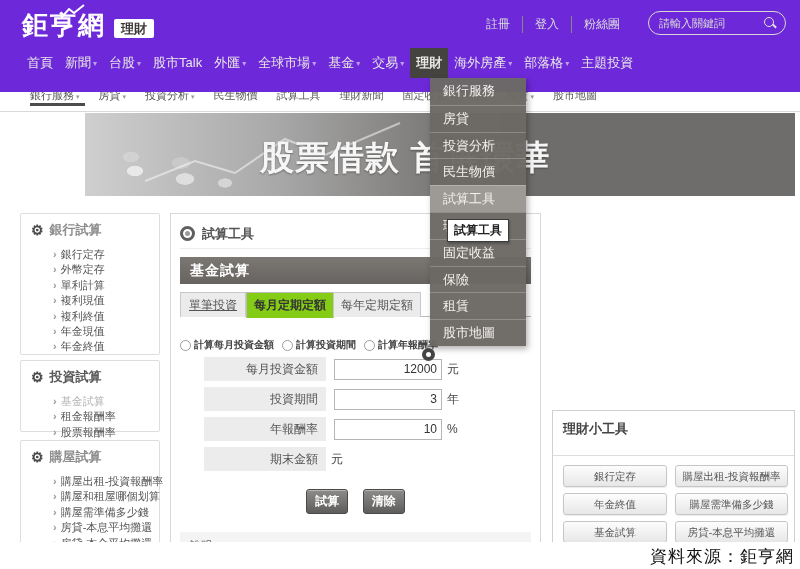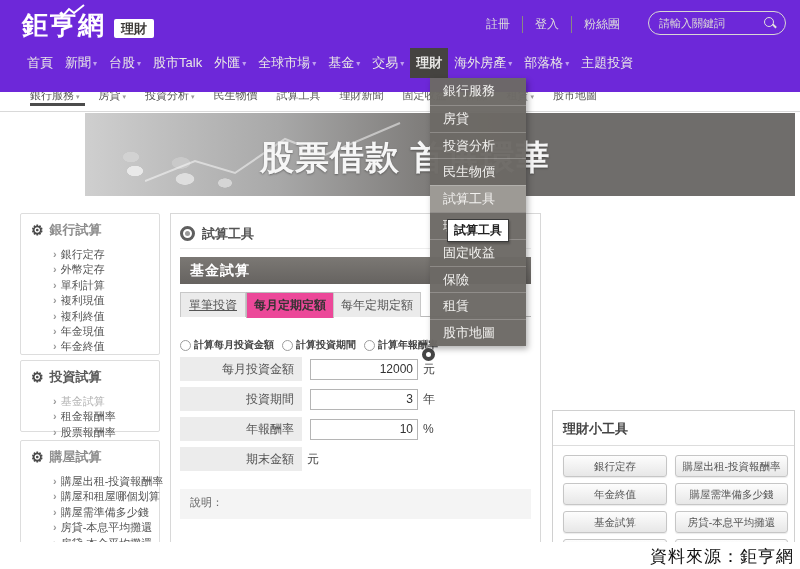--- a/index.html
+++ b/index.html
@@ -82,44 +82,44 @@
   .ring i{width:5px;height:5px;border-radius:50%;background:#9a9a9a;}
   .panel-title span{font-size:13px;font-weight:bold;color:#555;}
   .secbar{margin-top:8px;height:27px;background:linear-gradient(180deg,#7b7874,#666360);
           color:#fff;font-size:14px;font-weight:bold;line-height:27px;padding-left:10px;letter-spacing:1px;}
   .tabs{margin-top:8px;height:25px;border-bottom:1px solid #bbb;display:flex;}
   .tab{height:25px;line-height:24px;text-align:center;font-size:12px;color:#555;cursor:pointer;
        background:#ebebeb;border:1px solid #c8c8c8;border-bottom:none;}
   .tab.t1{width:66px;text-decoration:underline;}
   .tab.t2{width:88px;}
   .tab.t3{width:88px;margin-left:-1px;}
-  .tab.active{background:#ec4899;font-weight:bold;color:#333;border-color:#bbb;height:26px;margin-bottom:-1px;}
+  .tab.active{background:#84cc16;font-weight:bold;color:#333;border-color:#bbb;height:26px;margin-bottom:-1px;}
   .radio-row{position:relative;margin-top:8px;height:20px;display:flex;align-items:center;gap:8px;}
   .radio{display:flex;align-items:center;cursor:pointer;margin-top:20px;}
   .rdot{width:11px;height:11px;border-radius:50%;border:1px solid #9d9d9d;background:#fff;margin-right:3px;flex:none;}
   .radio span{font-size:10px;font-weight:bold;color:#444;white-space:nowrap;}
   .radio.sel-hidden{position:absolute;left:242px;top:3px;}
   .rdot.sel{width:13px;height:13px;border:4px solid #454545;background:#fff;}
   .form{margin-top:12px;}
-  .frow{display:flex;align-items:center;height:24px;margin-bottom:6px;}
+  .frow{display:flex;align-items:center;height:24px;margin-bottom:6px;margin-left:24px;}
   .flabel{width:122px;height:24px;background:#ececec;font-size:12px;color:#555;text-align:right;
           line-height:24px;padding-right:8px;flex:none;}
   .frow input{margin-left:8px;width:108px;height:21px;border:1px solid #b5b5b5;font-size:12px;color:#333;
               text-align:right;padding:0 4px;background:#fff;outline:none;font-family:inherit;}
   .frow input.ro{background:#e2e2e2;color:#555;}
   .funit{margin-left:5px;font-size:12px;color:#444;}
   .btnrow{margin-top:18px;text-align:center;}
   .dbtn{display:inline-block;min-width:40px;padding:3px 8px;margin:0 5px;border:1px solid #4a4a4a;border-radius:3px;
         background:linear-gradient(180deg,#8e8c8a,#5f5d5b);color:#fff;font-size:12px;font-weight:bold;cursor:pointer;
         box-shadow:inset 0 1px 0 rgba(255,255,255,.35);}
   .note{margin-top:18px;background:#f4f4f4;height:30px;padding:6px 10px;font-size:11px;color:#666;}
 
   
   .tools{position:absolute;left:552px;top:410px;width:243px;height:150px;background:#fff;border:1px solid #d0d0d0;z-index:1;}
-  .tools-title{font-size:13px;font-weight:bold;color:#444;padding:9px 10px 7px;border-bottom:1px solid #ddd;}
+  .tools-title{font-size:13px;font-weight:bold;color:#444;padding:9px 10px 17px;border-bottom:1px solid #ddd;}
   .tools-grid{padding:9px 10px;display:grid;grid-template-columns:104px 113px;column-gap:8px;row-gap:6px;}
   .tbtn{height:22px;border:1px solid #c6c6c6;border-radius:3px;background:linear-gradient(180deg,#fdfdfd,#e7e7e7);
         color:#555;font-size:10.5px;text-align:center;line-height:20px;cursor:pointer;white-space:nowrap;overflow:hidden;
         box-shadow:0 1px 1px rgba(0,0,0,.08);}
 
   
   .dropdown{position:absolute;left:430px;top:78px;width:96px;background:rgba(108,105,101,.97);z-index:65;
             box-shadow:2px 3px 6px rgba(0,0,0,.3);}
   .dropdown .ditem{height:26.8px;line-height:26.8px;padding-left:13px;color:#f2f1ef;font-size:13px;cursor:pointer;white-space:nowrap;}
   .dropdown .ditem + .ditem{border-top:1px solid rgba(255,255,255,.22);}
@@ -315,20 +315,24 @@
       <div class="frow">
         <div class="flabel">年報酬率</div>
         <input type="text" value="10" style="">
         <span class="funit">%</span>
       </div>
       <div class="frow">
         <div class="flabel">期末金額</div>
         <span class="funit">元</span>
       </div>
     </div>
+    <div class="btnrow">
+      <span class="dbtn">試算</span>
+      <span class="dbtn">清除</span>
+    </div>
     <div class="note">說明：</div>
   </section>
 
   <aside class="tools">
     <div class="tools-title">理財小工具</div>
     <div class="tools-grid">
       <div class="tbtn">銀行定存</div>
       <div class="tbtn">購屋出租-投資報酬率</div>
       <div class="tbtn">年金終值</div>
       <div class="tbtn">購屋需準備多少錢</div>

